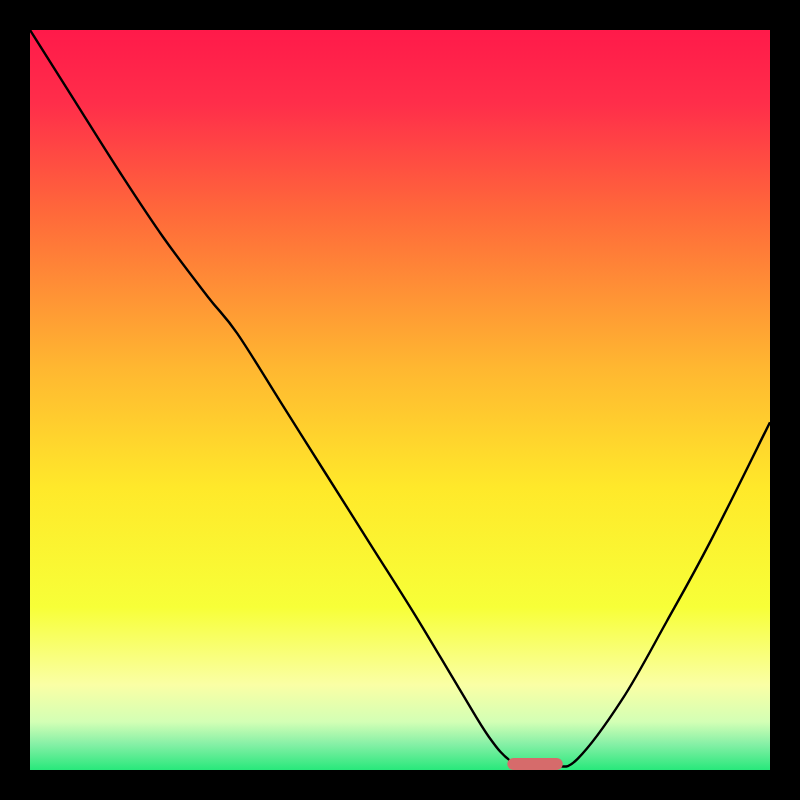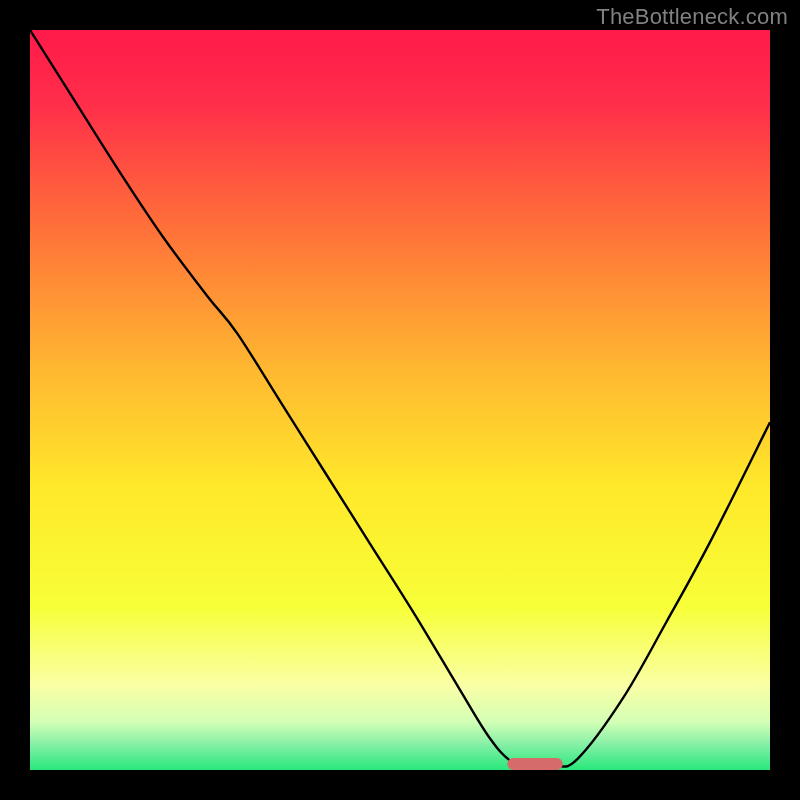--- a/index.html
+++ b/index.html
@@ -32,21 +32,20 @@
     left: 0;
     top: 0;
     width: 800px;
     height: 800px;
   }
 </style>
 </head>
 <body>
 <div class="frame">
 
-  <div class="watermark">TheBottleneck.com</div>
 
   <svg class="plot-svg" viewBox="0 0 800 800">
     <defs>
       <linearGradient id="bg-grad" x1="0" y1="0" x2="0" y2="1">
           <stop offset="0.00%" stop-color="#ff1a4a"></stop>
           <stop offset="10.00%" stop-color="#ff2e4a"></stop>
           <stop offset="25.00%" stop-color="#ff6a3a"></stop>
           <stop offset="45.00%" stop-color="#ffb531"></stop>
           <stop offset="62.00%" stop-color="#ffe92a"></stop>
           <stop offset="78.00%" stop-color="#f7ff38"></stop>

